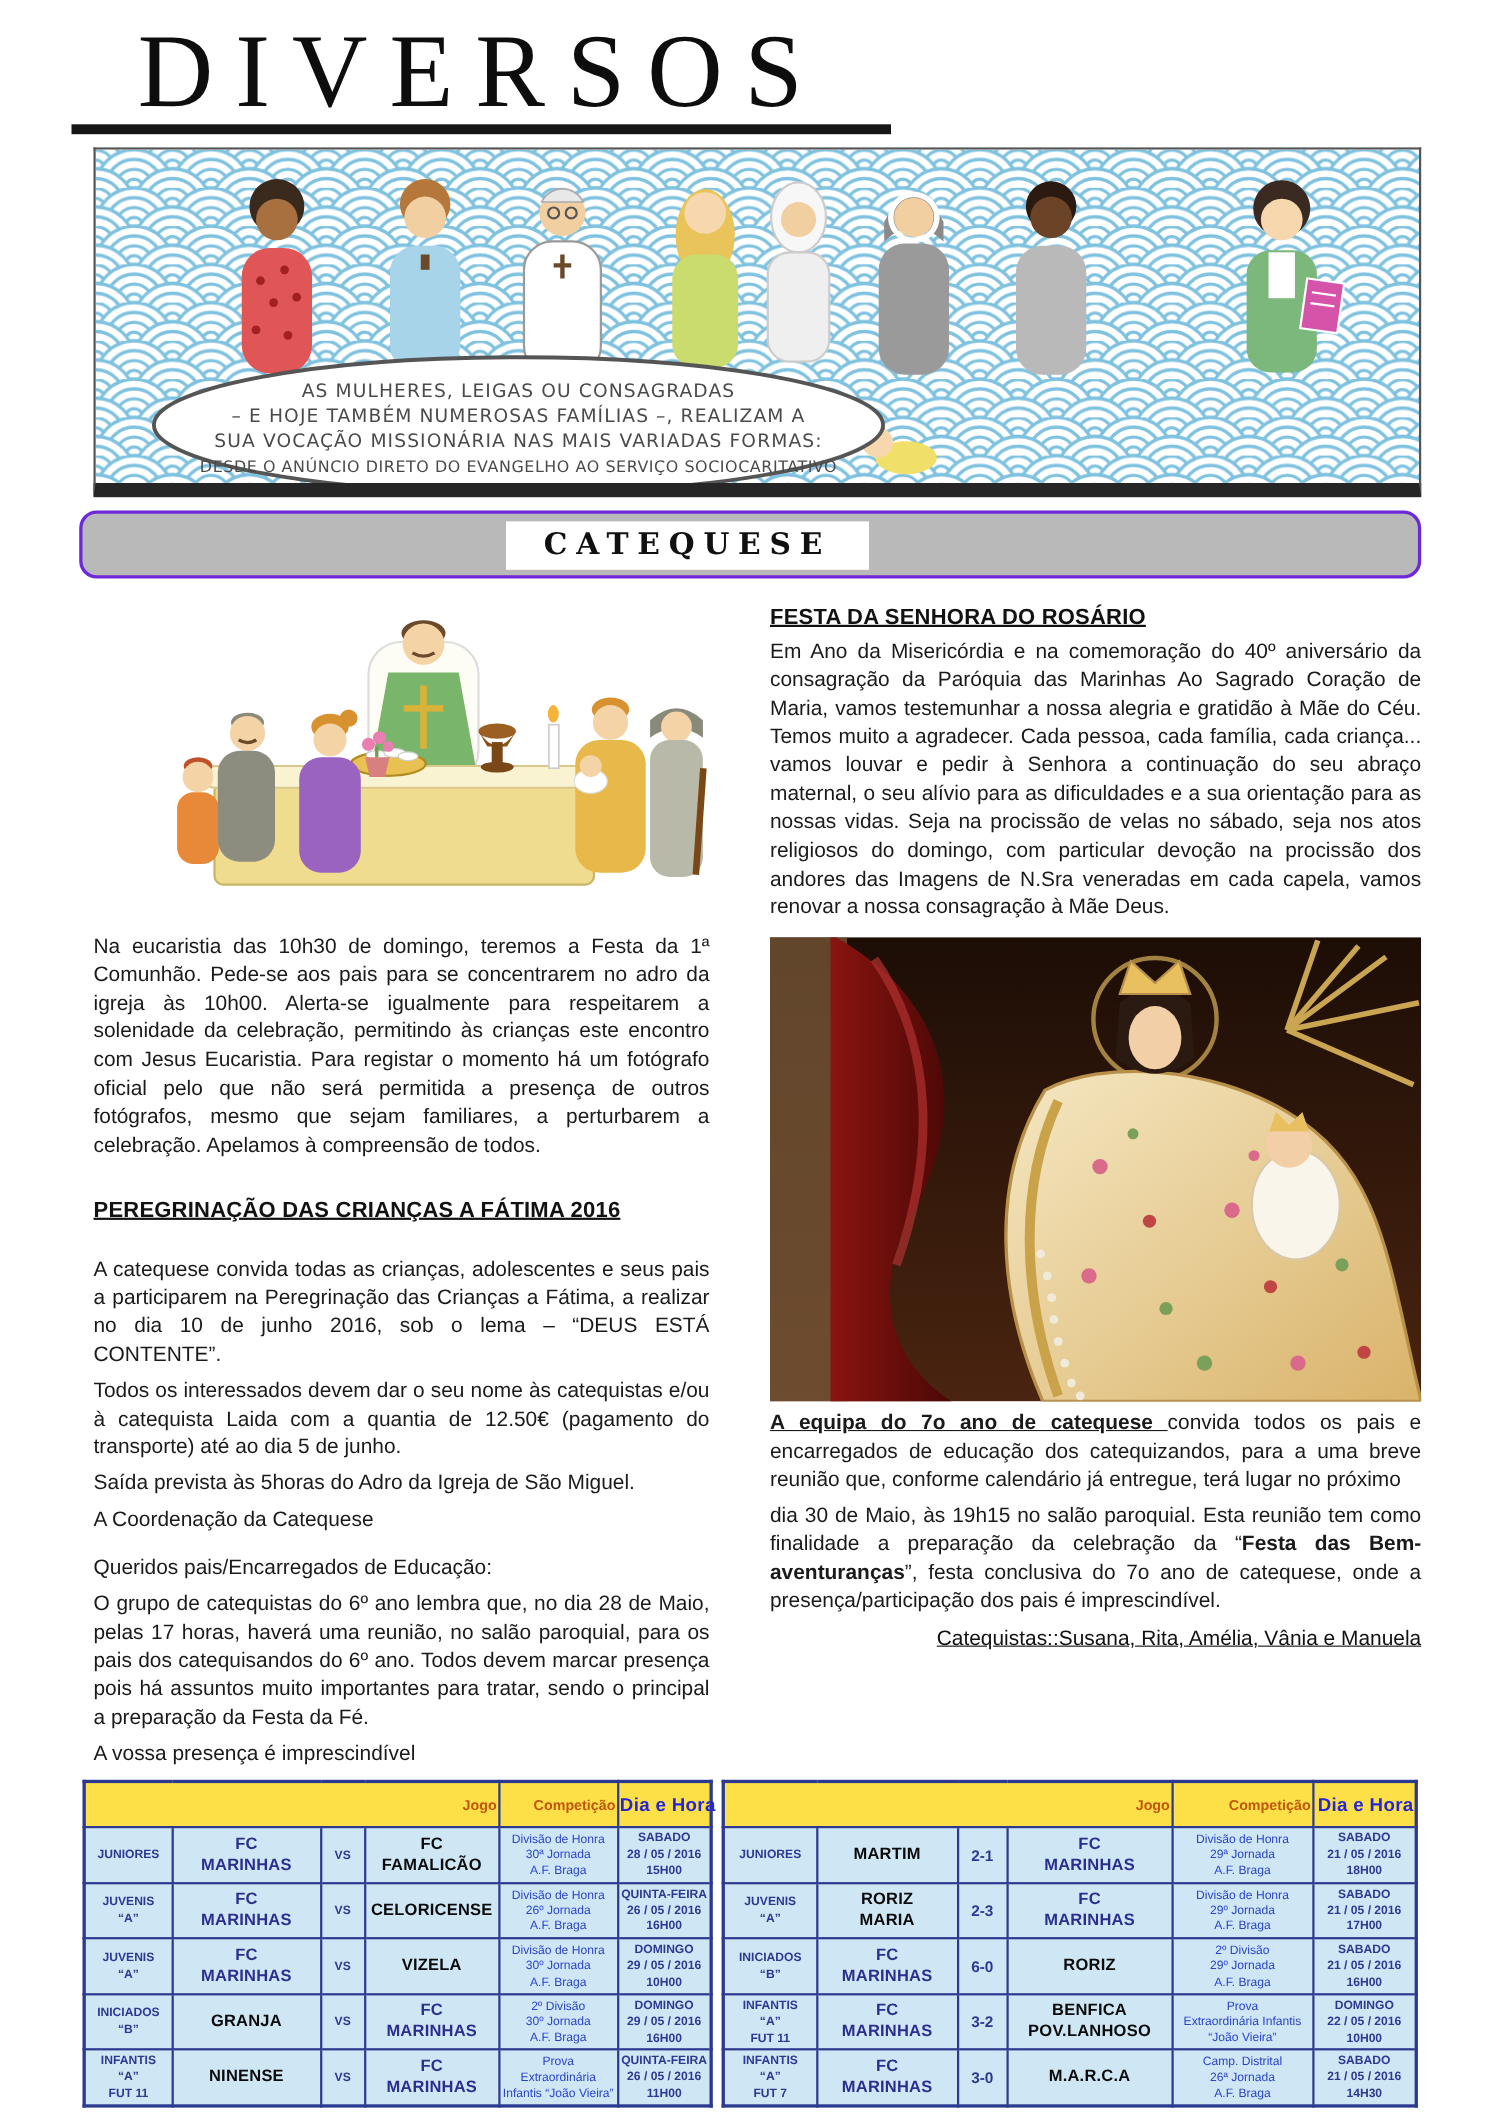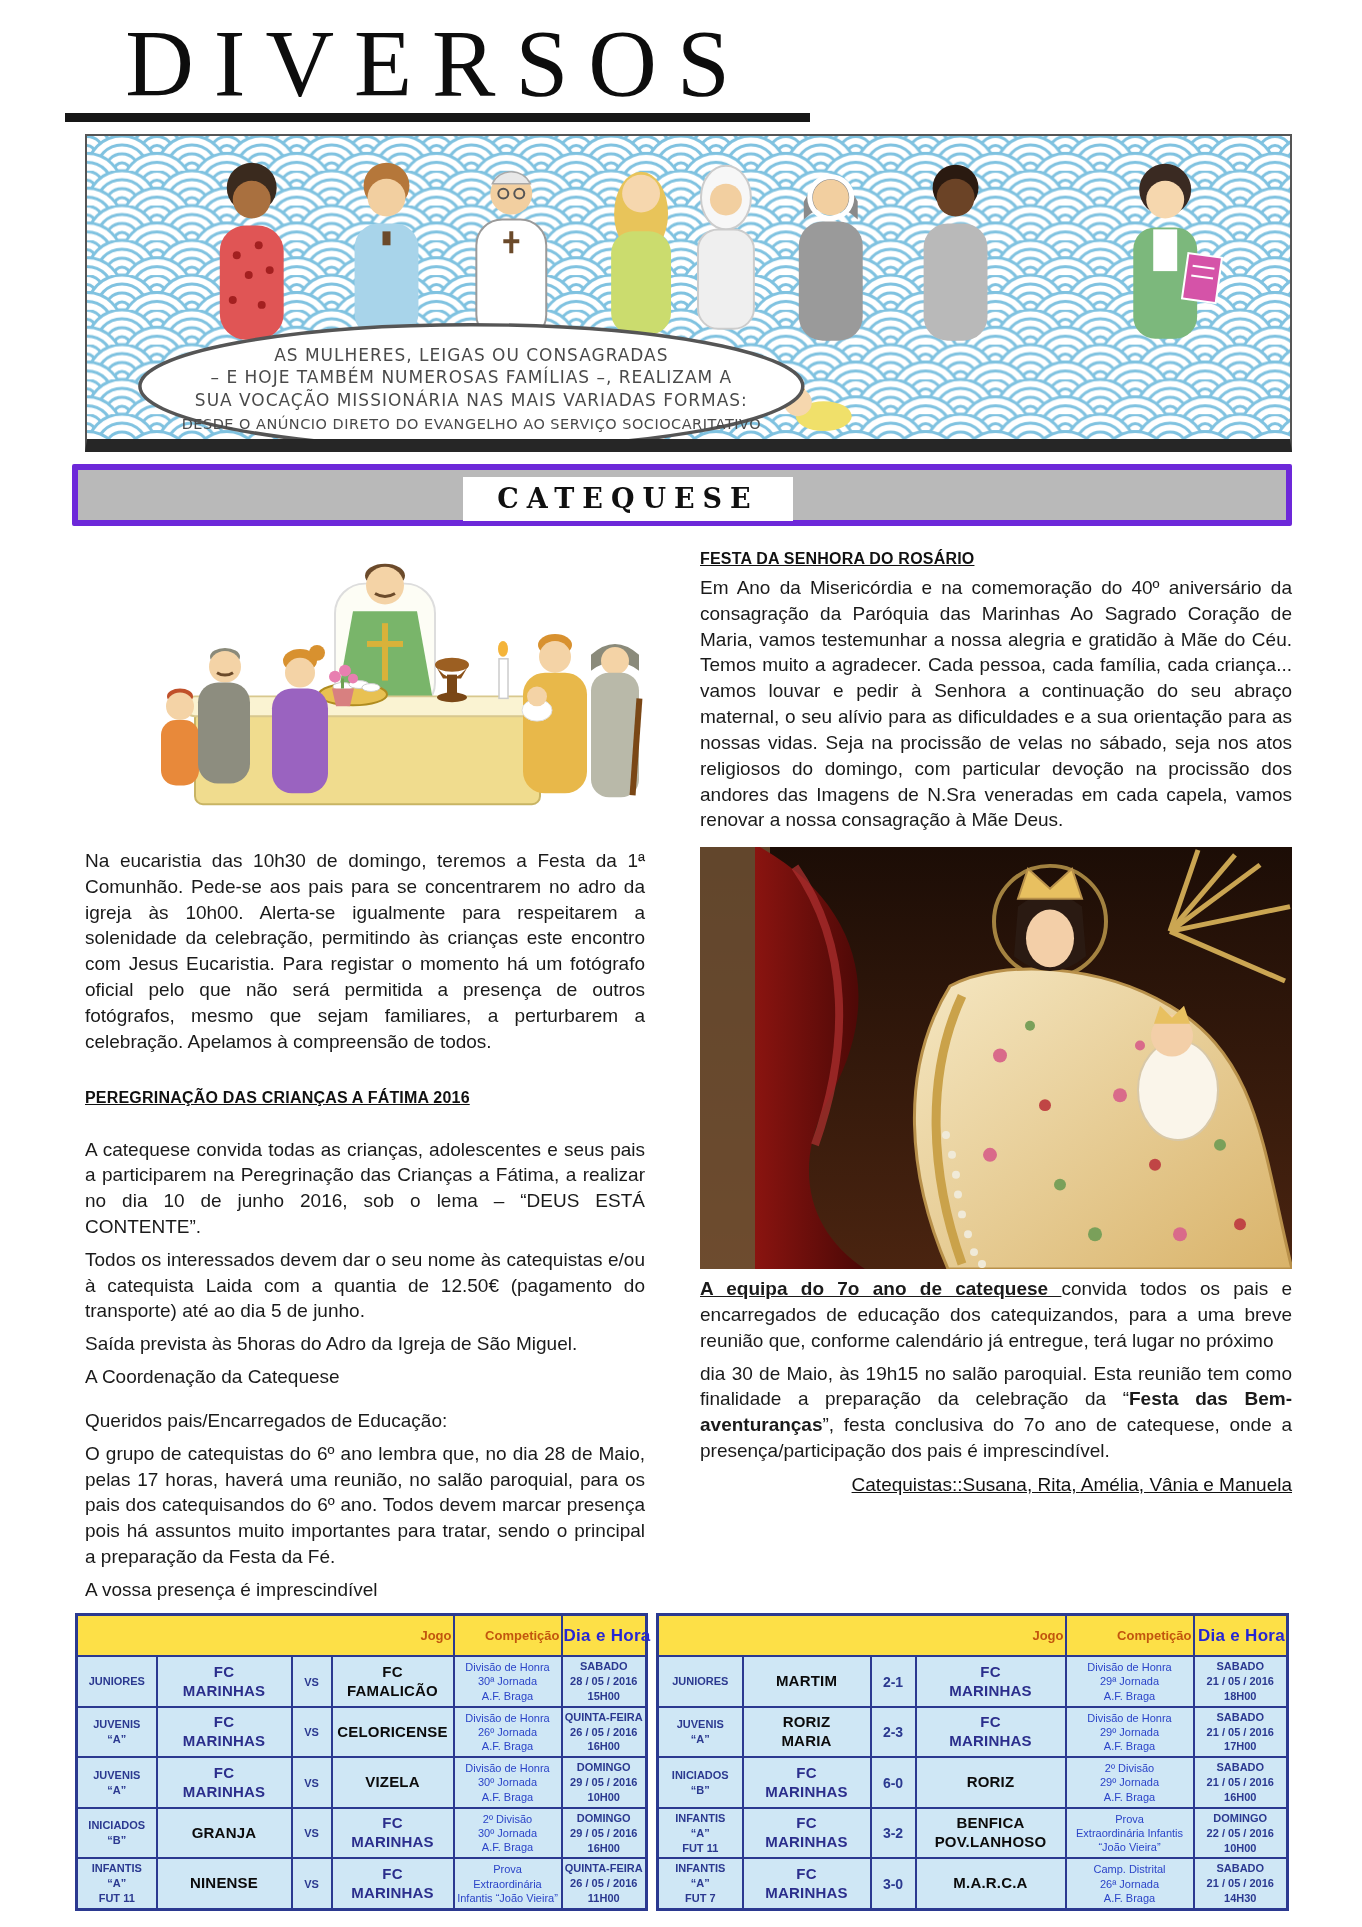--- a/index.html
+++ b/index.html
@@ -22,38 +22,38 @@
   
   .banner {
     margin-top:12px; width:1207px; height:318px;
     border:2px solid #555; border-bottom:13px solid #262626;
     overflow:hidden; background:#fff;
   }
   .banner svg { display:block; width:100%; height:100%; }
   
   .section-bar {
     margin-top:12px; margin-left:-13px; width:1220px; height:62px;
-    background:#b9b9b9; border:6px solid #6d28d9; border-radius:2px;
+    background:#b9b9b9; border:3px solid #6d28d9; border-radius:16px;
     position:relative;
   }
   .section-box {
     position:absolute; left:385px; top:7px; width:330px; height:44px;
     background:#ffffff; display:flex; align-items:center; justify-content:center;
   }
   .section-title {
     font-family:"DejaVu Serif", serif; font-weight:700;
     font-size:27px; letter-spacing:8px; color:#101010;
   }
   
   .columns { display:flex; margin-top:24px; }
   .col-left  { width:560px; }
   .col-gap   { width:55px; flex:none; }
   .col-right { width:592px; }
   .h-underline {
-    font-size:16px; font-weight:700; text-decoration:underline;
+    font-size:20px; font-weight:700; text-decoration:underline;
     letter-spacing:.2px; color:#111;
   }
   p.body {
     font-size:19px; line-height:1.36; text-align:justify; margin-top:7px;
   }
   p.body.nojust { text-align:left; }
   .communion-art { width:560px; height:272px; }
   .communion-art svg { width:100%; height:100%; display:block; }
   .statue-photo { width:592px; height:422px; margin-top:14px; }
   .statue-photo svg { width:100%; height:100%; display:block; }

